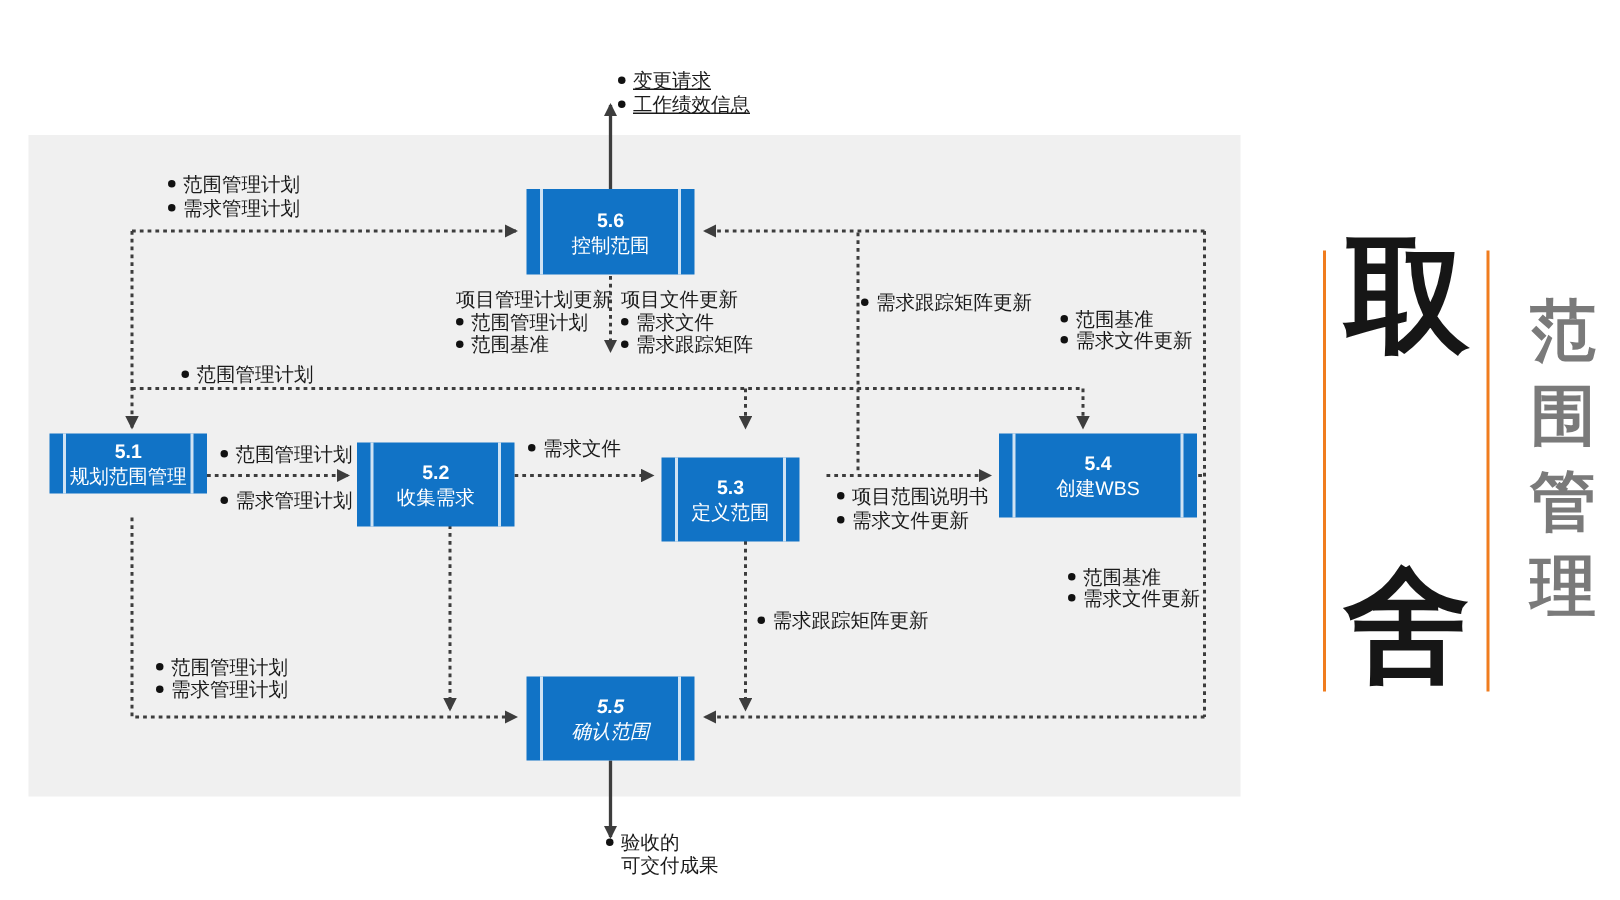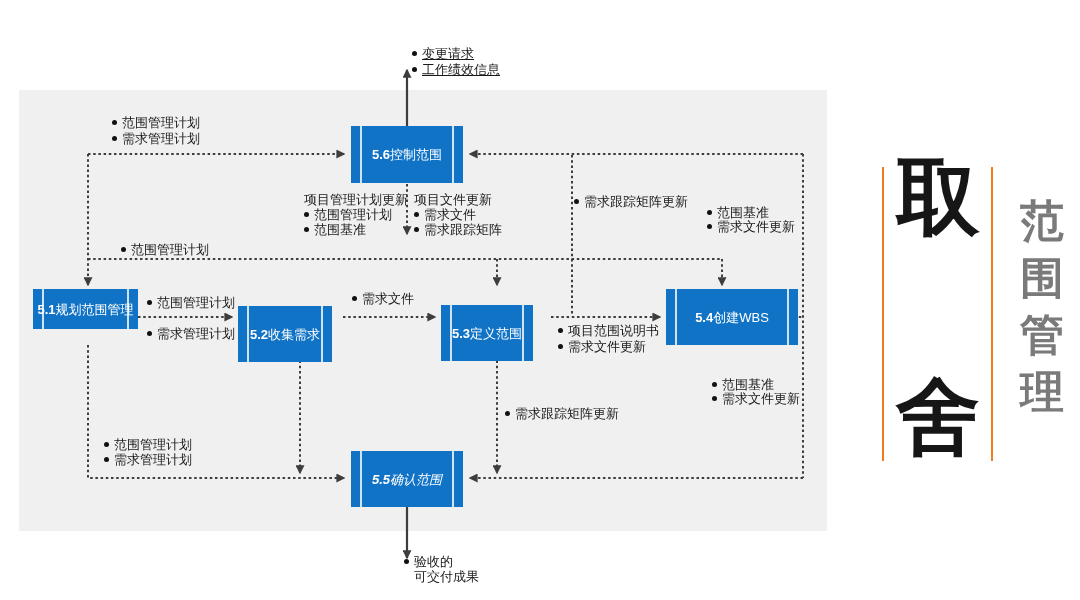--- a/index.html
+++ b/index.html
@@ -1,20 +1,20 @@
 <!DOCTYPE html>
 <html><head>
 <meta charset="utf-8">
 <style>
   html,body{margin:0;padding:0;background:#ffffff;}
   body{width:1080px;height:600px;position:relative;overflow:hidden;
        font-family:"Liberation Sans","DejaVu Sans",sans-serif;color:#1a1a1a;}
   .panel{position:absolute;left:19px;top:90px;width:808px;height:441px;background:#f0f0f0;}
   svg.wires{position:absolute;left:0;top:0;width:1080px;height:600px;pointer-events:none;}
-  .pbox{position:absolute;background:#1173c6;color:#fff;display:flex;flex-direction:row;
+  .pbox{position:absolute;background:#1173c6;color:#fff;display:flex;flex-direction:column;
         align-items:center;justify-content:center;text-align:center;font-size:13px;line-height:17px;}
   .pbox::before,.pbox::after{content:"";position:absolute;top:0;bottom:0;width:2px;background:rgba(255,255,255,.8);}
   .pbox::before{left:9px;} .pbox::after{right:9px;}
   .pnum{font-weight:700;}
   .lbl{position:absolute;font-size:13px;line-height:15px;white-space:nowrap;}
   .lbl .bi::before{content:"";display:inline-block;width:5px;height:5px;border-radius:50%;
         background:#111;margin-right:5px;vertical-align:2px;}
   .lbl .hd{font-weight:400;}
   .lh16 .bi,.lh16 .hd{line-height:16px;}
   .lh14 .bi{line-height:14px;}
@@ -59,21 +59,21 @@
   <g stroke="#3d3d3d" stroke-width="2.2" fill="none">
     <path d="M407,126 V70" marker-end="url(#ah)"></path>
     <path d="M407,507 V558" marker-end="url(#ah)"></path>
   </g>
 </svg>
 
 <div class="pbox" style="left:33px;top:289px;width:105px;height:40px;">
   <span class="pnum">5.1</span>
   <span>规划范围管理</span>
 </div>
-<div class="pbox" style="left:238px;top:306px;width:94px;height:56px;">
+<div class="pbox" style="left:238px;top:295px;width:105px;height:56px;">
   <span class="pnum">5.2</span>
   <span>收集需求</span>
 </div>
 <div class="pbox" style="left:441px;top:305px;width:92px;height:56px;">
   <span class="pnum">5.3</span>
   <span>定义范围</span>
 </div>
 <div class="pbox" style="left:666px;top:289px;width:132px;height:56px;">
   <span class="pnum">5.4</span>
   <span>创建WBS</span>

